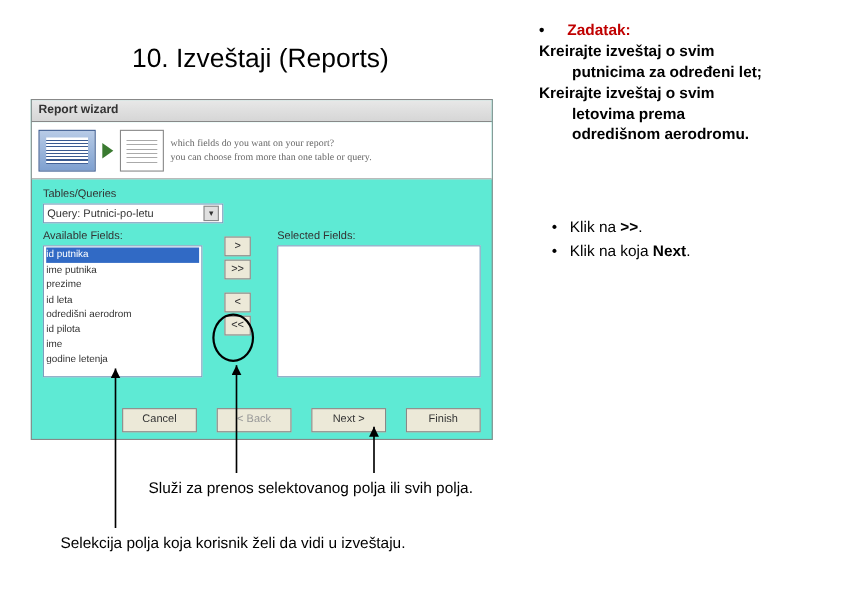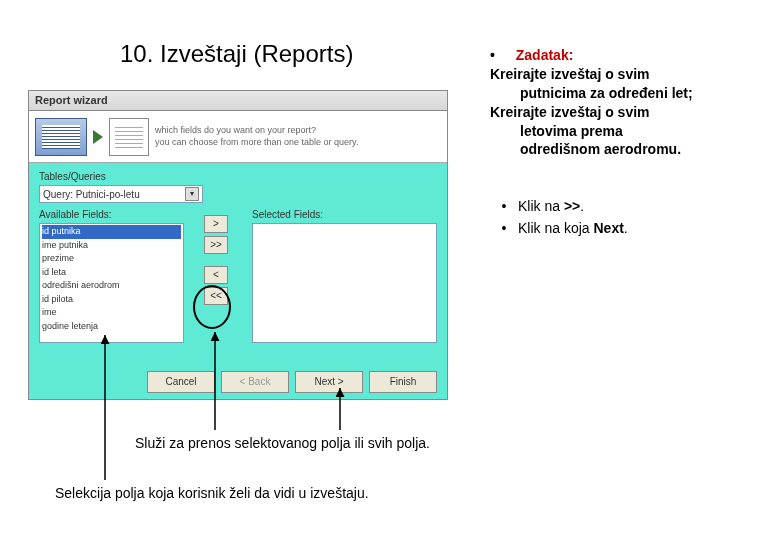--- a/index.html
+++ b/index.html
@@ -20,21 +20,20 @@
     color: #000;
   }
   .task-block {
     position: absolute;
     left: 490px;
     top: 18px;
     width: 270px;
     font-size: 14px;
     line-height: 1.35;
     font-weight: bold;
-    margin-top: 28px;
   }
   .task-block .bullet {
     display: inline-block;
     width: 18px;
   }
   .task-label { color: #c00000; }
   .task-block .indent { padding-left: 30px; }
   .click-list {
     position: absolute;
     left: 490px;
@@ -104,20 +103,21 @@
     position: absolute;
     left: 5px; top: 5px; right: 5px; bottom: 5px;
     background: repeating-linear-gradient(#fff,#fff 3px,#aaa 3px,#aaa 4px);
   }
   .wizard-header-text {
     flex: 1;
     font-size: 9px;
     color: #666;
     line-height: 1.3;
     filter: blur(0.4px);
+    font-family: Liberation Serif, serif;
   }
   .wizard-body { padding: 8px 10px; }
   .tq-label { font-size: 10px; margin-bottom: 3px; }
   .combo {
     width: 164px;
     height: 18px;
     background: #fff;
     border: 1px solid #7b9ebd;
     display: flex;
     align-items: center;
@@ -168,21 +168,21 @@
     text-align: center;
     line-height: 16px;
     cursor: pointer;
   }
   .btn-col .spacer { height: 6px; }
   .wizard-footer {
     position: absolute;
     bottom: 6px;
     right: 10px;
     display: flex;
-    gap: 6px;
+    gap: 18px;
   }
   .wiz-btn {
     width: 68px;
     height: 22px;
     background: #ece9d8;
     border: 1px solid #888;
     font-size: 10px;
     text-align: center;
     line-height: 20px;
     cursor: pointer;

